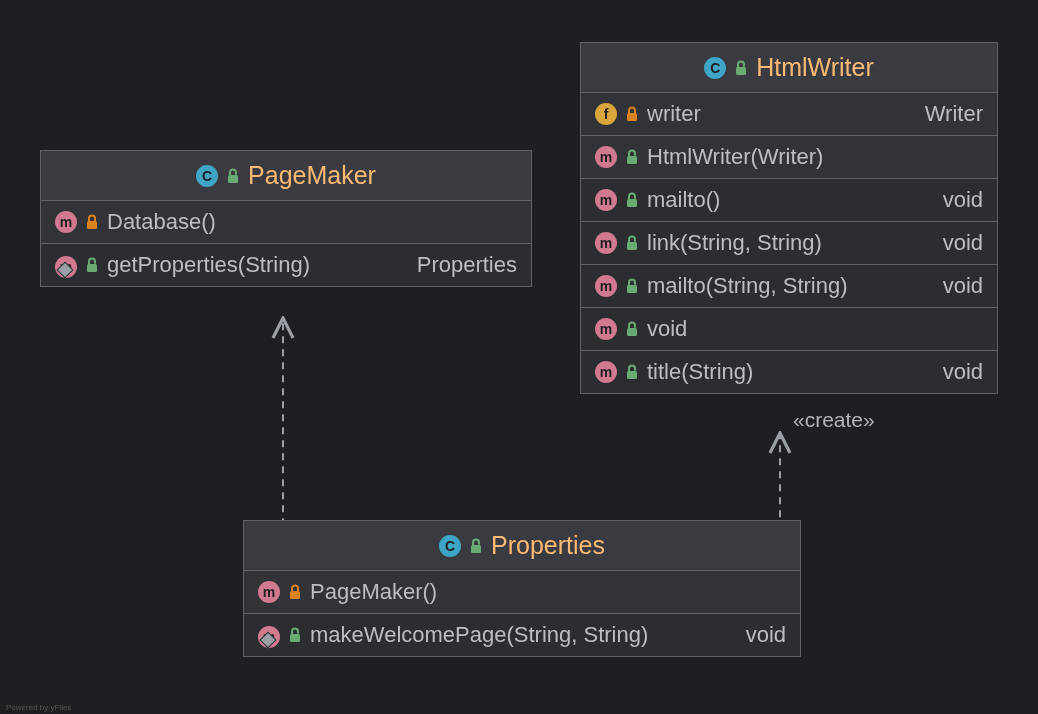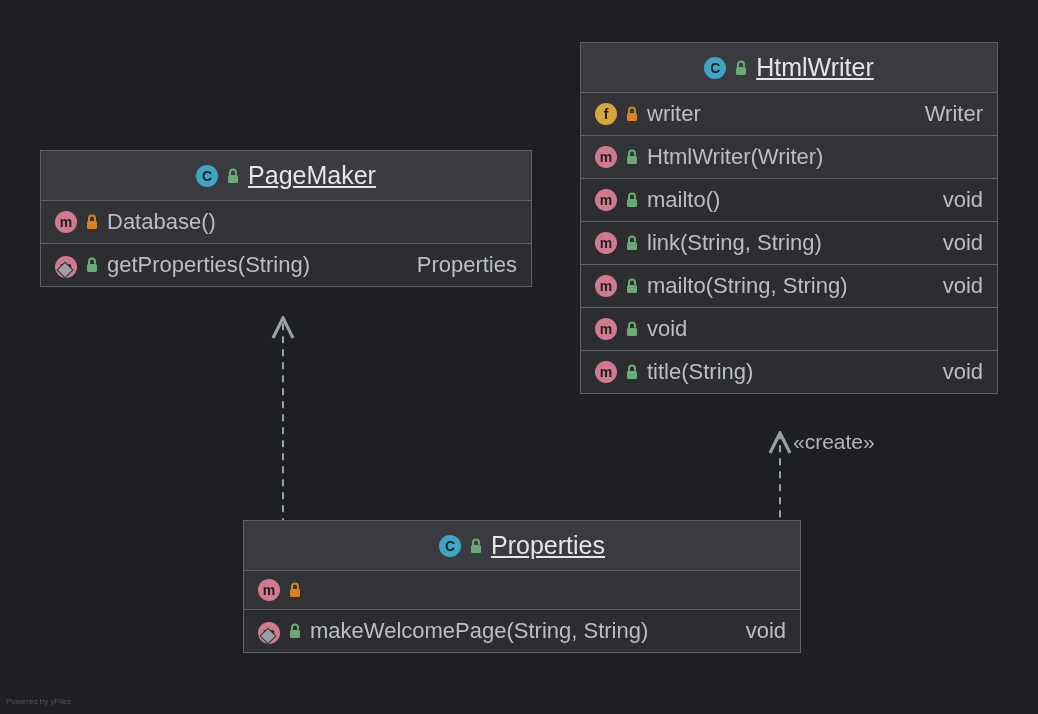--- a/index.html
+++ b/index.html
@@ -24,23 +24,22 @@
     background: #393b40;
     border-bottom: 1px solid #5f6164;
     padding: 10px 14px;
     display: flex;
     align-items: center;
     justify-content: center;
     gap: 8px;
     font-size: 25px;
   }
   .class-name {
-    color: #e5e5e5;
+    color: #fdba74;
     font-weight: 400;
-    text-decoration: underline;
   }
   .row {
     border-bottom: 1px solid #5f6164;
     padding: 8px 14px;
     display: flex;
     align-items: center;
     gap: 8px;
     position: relative;
     background: #2b2d30;
   }
@@ -91,21 +90,21 @@
     border: 1px solid #2b2d30;
   }
   .override-wrap {
     position: relative;
     display: inline-block;
     flex: none;
   }
   .powered {
     position: absolute;
     left: 6px;
-    bottom: 8px;
+    bottom: 2px;
     font-size: 8px;
     color: #555;
   }
   svg.conn {
     position: absolute;
     left: 0;
     top: 0;
     width: 1038px;
     height: 714px;
     pointer-events: none;
@@ -124,21 +123,21 @@
     <marker id="arrowHead" markerWidth="12" markerHeight="12" refX="10" refY="6" orient="auto">
       <path d="M1,1 L11,6 L1,11" fill="none" stroke="#9aa0a6" stroke-width="1.6"></path>
     </marker>
   </defs>
 
   <path d="M 340 576 L 293 576 Q 283 576 283 566 L 283 320" fill="none" stroke="#9aa0a6" stroke-width="2" stroke-dasharray="7 6" marker-end="url(#arrowHead)"></path>
 
   <path d="M 640 576 L 770 576 Q 780 576 780 566 L 780 435" fill="none" stroke="#9aa0a6" stroke-width="2" stroke-dasharray="7 6" marker-end="url(#arrowHead)"></path>
 </svg>
 
-<div class="create-label" style="left:793px; top:430px;">«create»</div>
+<div class="create-label" style="left:793px; top:408px;">«create»</div>
 
 <div class="class-box" style="left:40px; top:150px; width:492px;">
   <div class="class-header">
     <span class="badge c">C</span>
     <span class="vis">
       <svg class="lock-svg" viewBox="0 0 14 16">
           <path d="M4 7 V4.5 a3 3 0 0 1 6 0 V6" fill="none" stroke="#6aab73" stroke-width="2" stroke-linecap="round"></path>
           <rect x="2" y="7" width="10" height="8" rx="1.5" fill="#6aab73"></rect>
         </svg>
     </span>
@@ -272,20 +271,21 @@
     <span class="class-name">Properties</span>
   </div>
   <div class="row darker">
     <span class="badge m">m</span>
     <span class="vis">
       <svg class="lock-svg" viewBox="0 0 14 16">
           <path d="M4 7 V4.5 a3 3 0 0 1 6 0 V7" fill="none" stroke="#d9821f" stroke-width="2"></path>
           <rect x="2" y="7" width="10" height="8" rx="1.5" fill="#d9821f"></rect>
         </svg>
     </span>
+    <span class="row-sig">PageMaker()</span>
     <span class="row-ret"></span>
   </div>
   <div class="row">
     <span class="override-wrap">
       <span class="badge m">m</span>
       <span class="override"></span>
     </span>
     <span class="vis">
       <svg class="lock-svg" viewBox="0 0 14 16">
           <path d="M4 7 V4.5 a3 3 0 0 1 6 0 V6" fill="none" stroke="#6aab73" stroke-width="2" stroke-linecap="round"></path>

